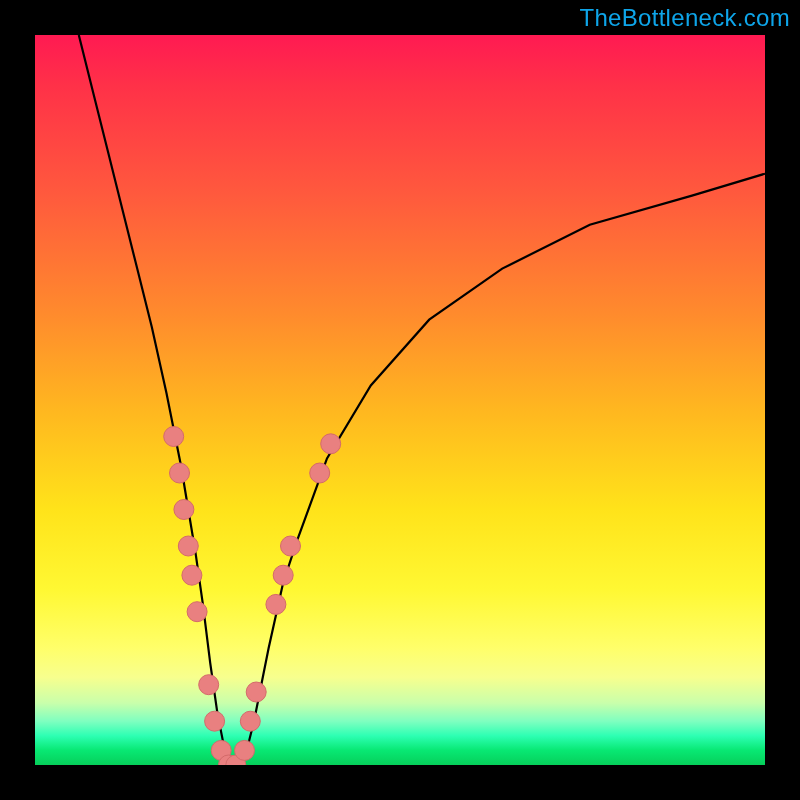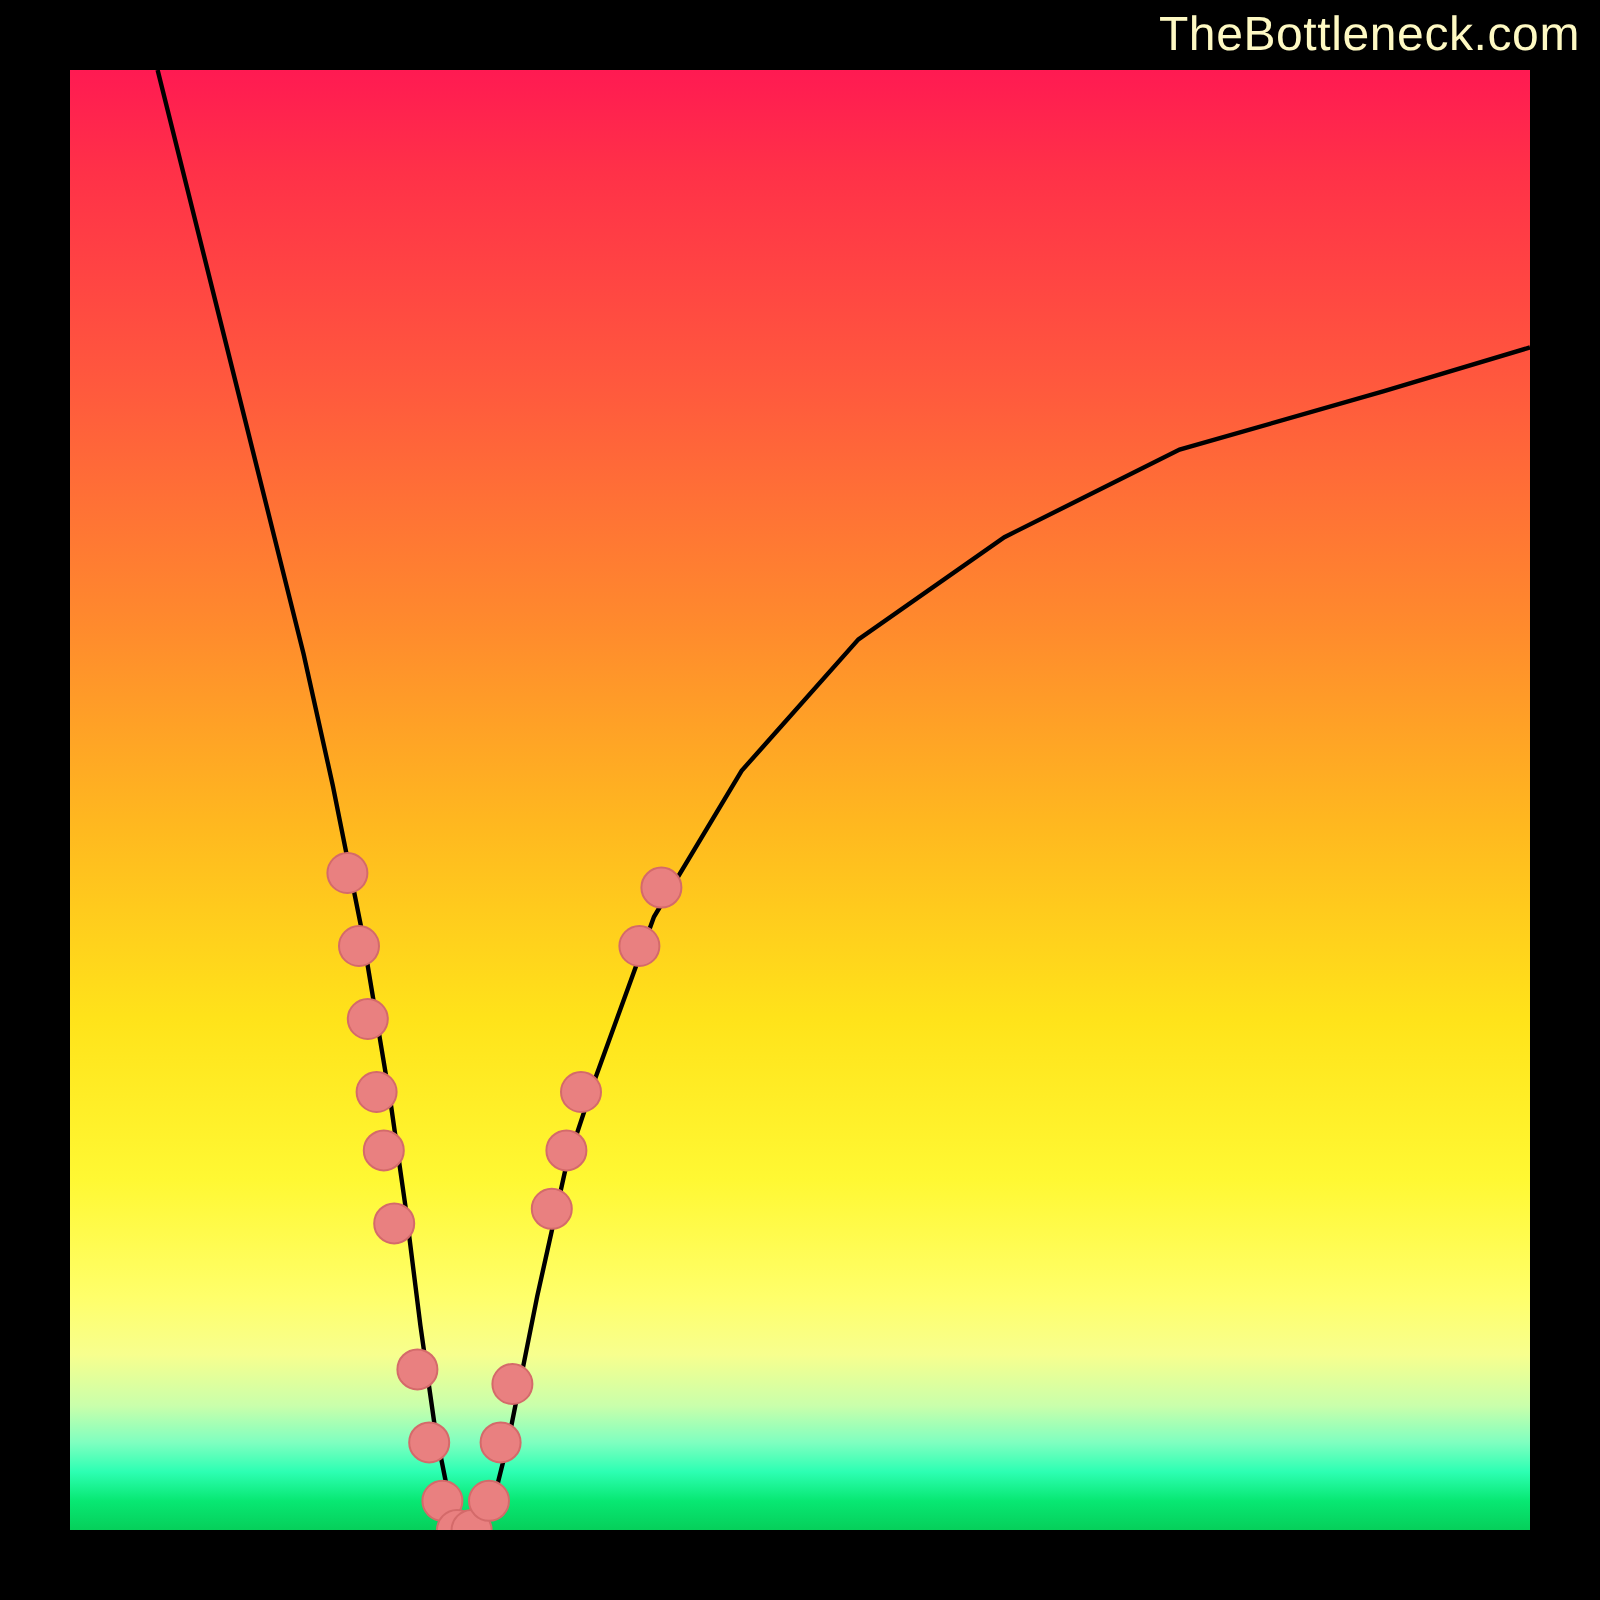--- a/index.html
+++ b/index.html
@@ -16,21 +16,21 @@
     left: 0;
     top: 0;
     width: 800px;
     height: 800px;
     background: #000;
   }
   .attribution {
     position: absolute;
     top: 4px;
     right: 10px;
-    color: #fef9c3;
+    color: #0ea5e9;
     font-size: 24px;
     font-weight: 500;
     letter-spacing: 0.3px;
     z-index: 10;
   }
   .plot-area {
     position: absolute;
     left: 35px;
     top: 35px;
     width: 730px;

